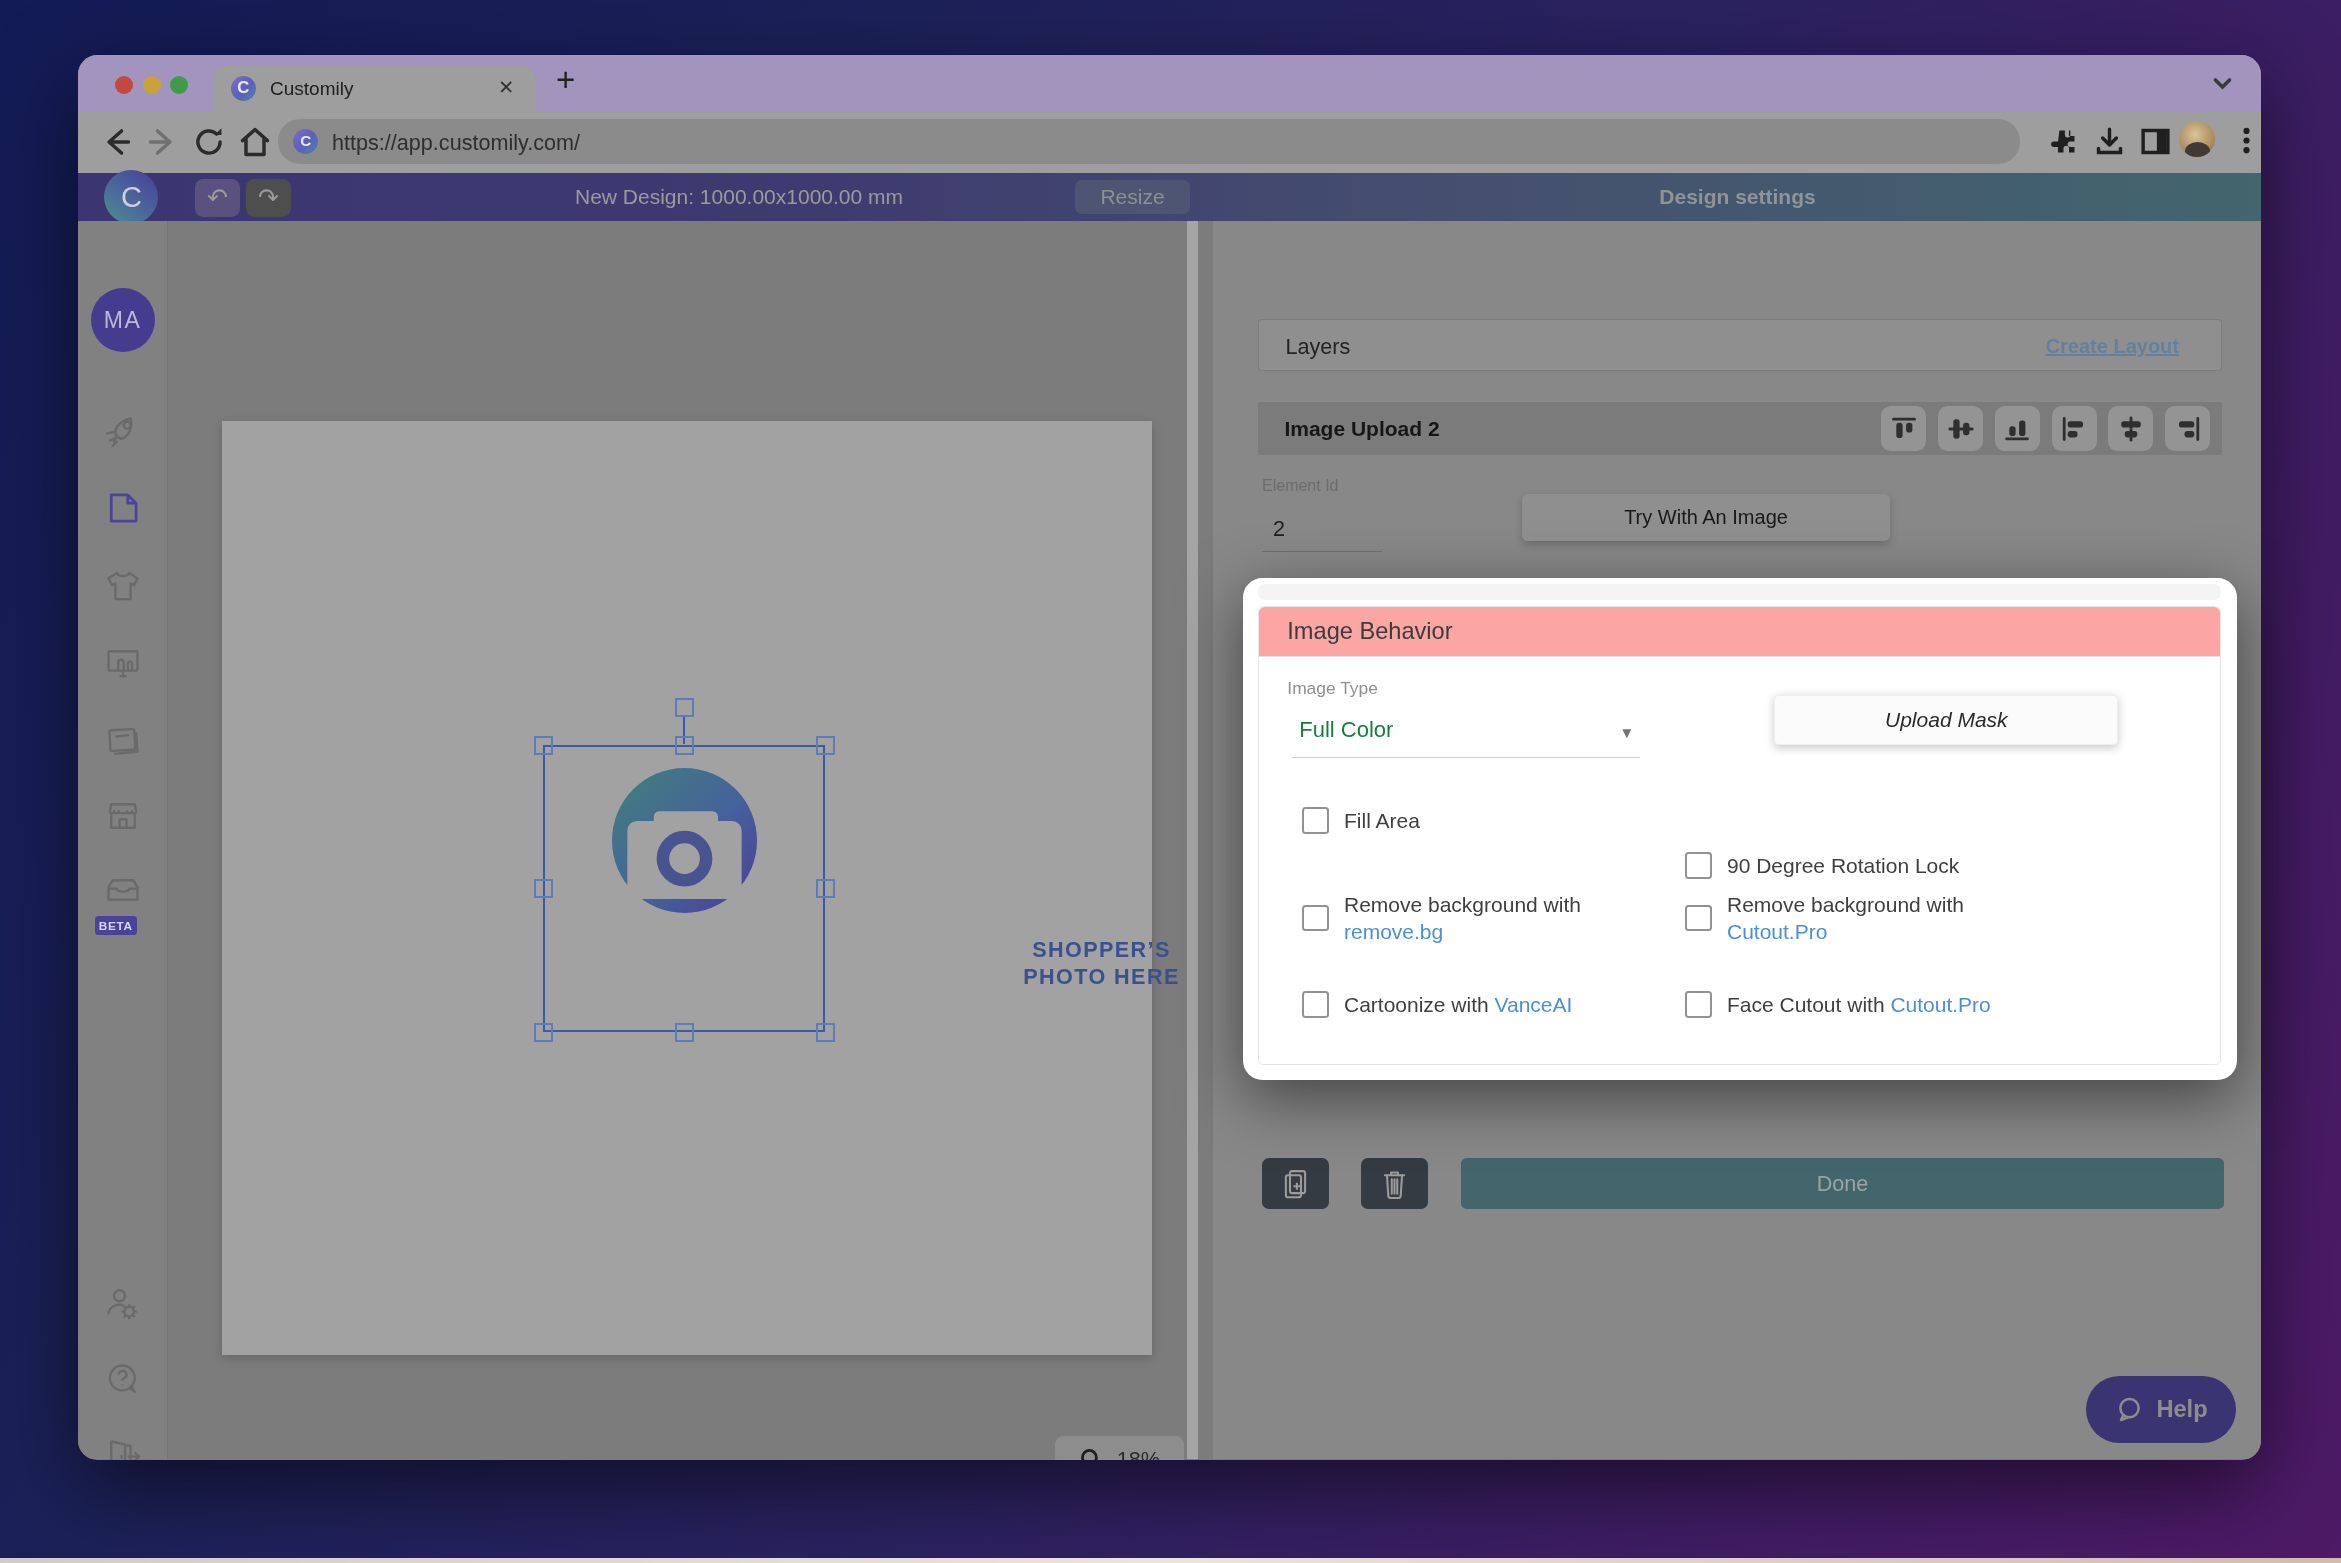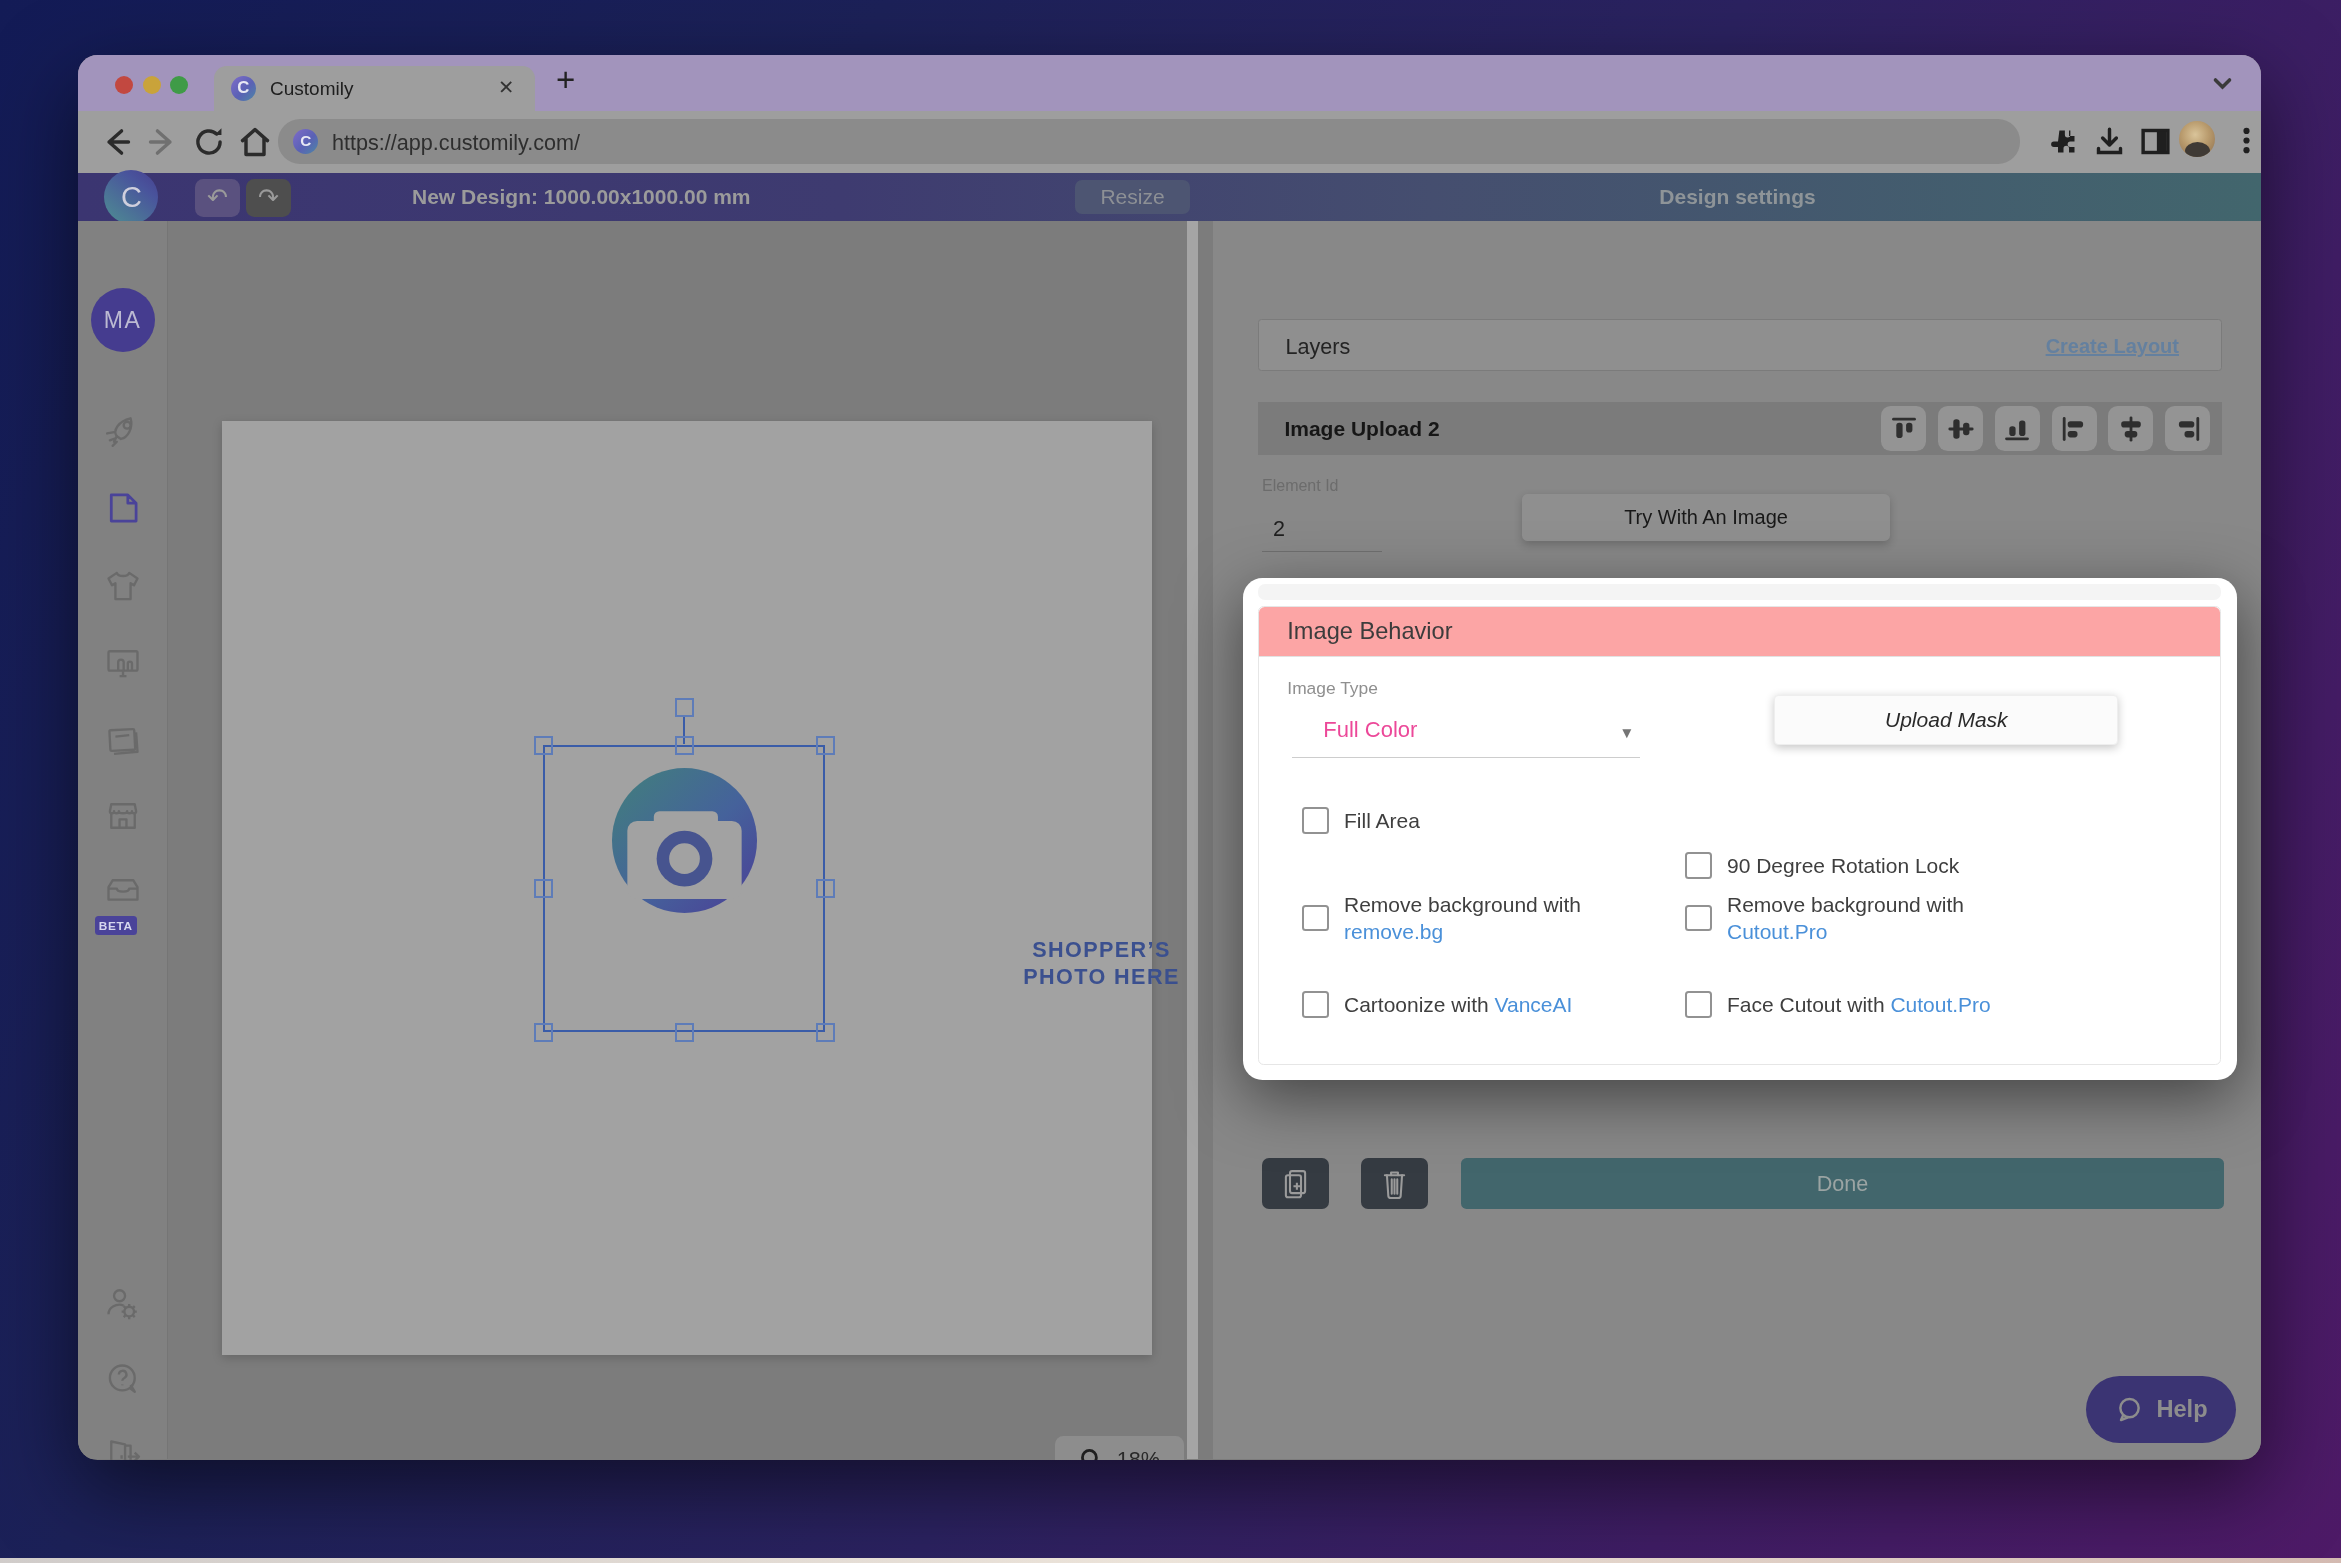--- a/index.html
+++ b/index.html
@@ -74,21 +74,21 @@
     display:flex; align-items:center; justify-content:center; font-size:21.6px; color:#9ba4a3; font-weight:500; }
   
   #modal { left:1243px; top:578px; width:994px; height:502px; background:#ffffff; border-radius:19.5px;
     box-shadow:0 18px 63px rgba(0,0,0,.5); z-index:40; }
   #modal-sliver { left:15.3px; top:5.6px; width:963px; height:16.7px; background:#f4f4f4; border-radius:7px; }
   #ibcard { left:15.3px; top:28px; width:963px; height:459px; background:#ffffff; border:0.7px solid #e6e6e6; border-radius:5.6px; }
   #ibheader { left:0; top:0; width:100%; height:50px; background:#fca5a5; border-bottom:1.4px solid #e2e2e2;
     border-radius:5.6px 5.6px 0 0; display:flex; align-items:center; }
   #ibtitle { margin-left:28px; font-size:23.6px; font-weight:500; color:#3c3c3c; }
   #imgtypelabel { left:28px; top:71px; font-size:17.4px; color:#8f8f8f; }
-  #imgtypeval { left:40px; top:110px; font-size:22px; color:#ec4899;margin-left:24px; }
+  #imgtypeval { left:40px; top:110px; font-size:22px; color:#15803d; }
   #ddcaret { left:360px; top:117px; font-size:15.3px; color:#757575; }
   #ddline { left:33px; top:150px; width:348px; height:1.4px; background:#cdcdcd; }
   #uploadmask { left:515px; top:88px; width:344px; height:50px; background:#fbfbfb; border:0.7px solid #eeeeee;
     border-radius:4.2px; box-shadow:0 2.8px 9.7px rgba(0,0,0,.22); display:flex; align-items:center;
     justify-content:center; font-size:21px; font-weight:500; color:#2a2a2a;font-style:italic; }
   .cbrow { display:flex; align-items:center; gap:15.3px; }
   .cbox { width:26.4px; height:26.4px; border:2.8px solid #929292; border-radius:3.5px; background:#fff; flex:none; }
   .cbtext { font-size:21px; color:#3f3f3f; line-height:27px; }
   .cbtext .link { color:#4a90d9; }
   .stacked span { display:block; }
@@ -174,21 +174,21 @@
           <circle cx="22" cy="24" r="4.5" fill="#1f1f1f"></circle>
           <circle cx="22" cy="38" r="4.5" fill="#1f1f1f"></circle>
         </svg>
     </div>
   </div>
 
   <div id="appheader" class="abs">
     <div id="applogo" class="abs">C</div>
     <div class="histchip abs" style="left:117px;background:#5a517f;">↶</div>
     <div class="histchip abs" style="left:168px;background:#4e4e4e;">↷</div>
-    <div class="abs" style="left:334px;top:11.8px;width:654px;text-align:left;font-size:21px;font-weight:700;color:#9b9b9b;">New Design: 1000.00x1000.00 mm</div>
+    <div class="abs" style="left:334px;top:11.8px;width:654px;text-align:center;font-size:21px;font-weight:400;color:#9b9b9b;">New Design: 1000.00x1000.00 mm</div>
     <div id="resizebtn" class="abs">Resize</div>
     <div class="abs" style="left:1135px;top:11.8px;width:1049px;text-align:center;font-size:21px;font-weight:700;color:#8e9498;">Design settings</div>
   </div>
 
   <div id="sidebar" class="abs">
     <div id="maav" class="abs">MA</div>
     <div class="sico abs" style="top:189px;">
       <svg width="40" height="40" viewBox="0 0 58 58">
           <g stroke="#6a6a6a" stroke-width="3.4" fill="none" stroke-linecap="round" stroke-linejoin="round">
             <path d="M20 38 C14 30 22 16 40 12 C44 26 36 40 26 42 Z"></path>

